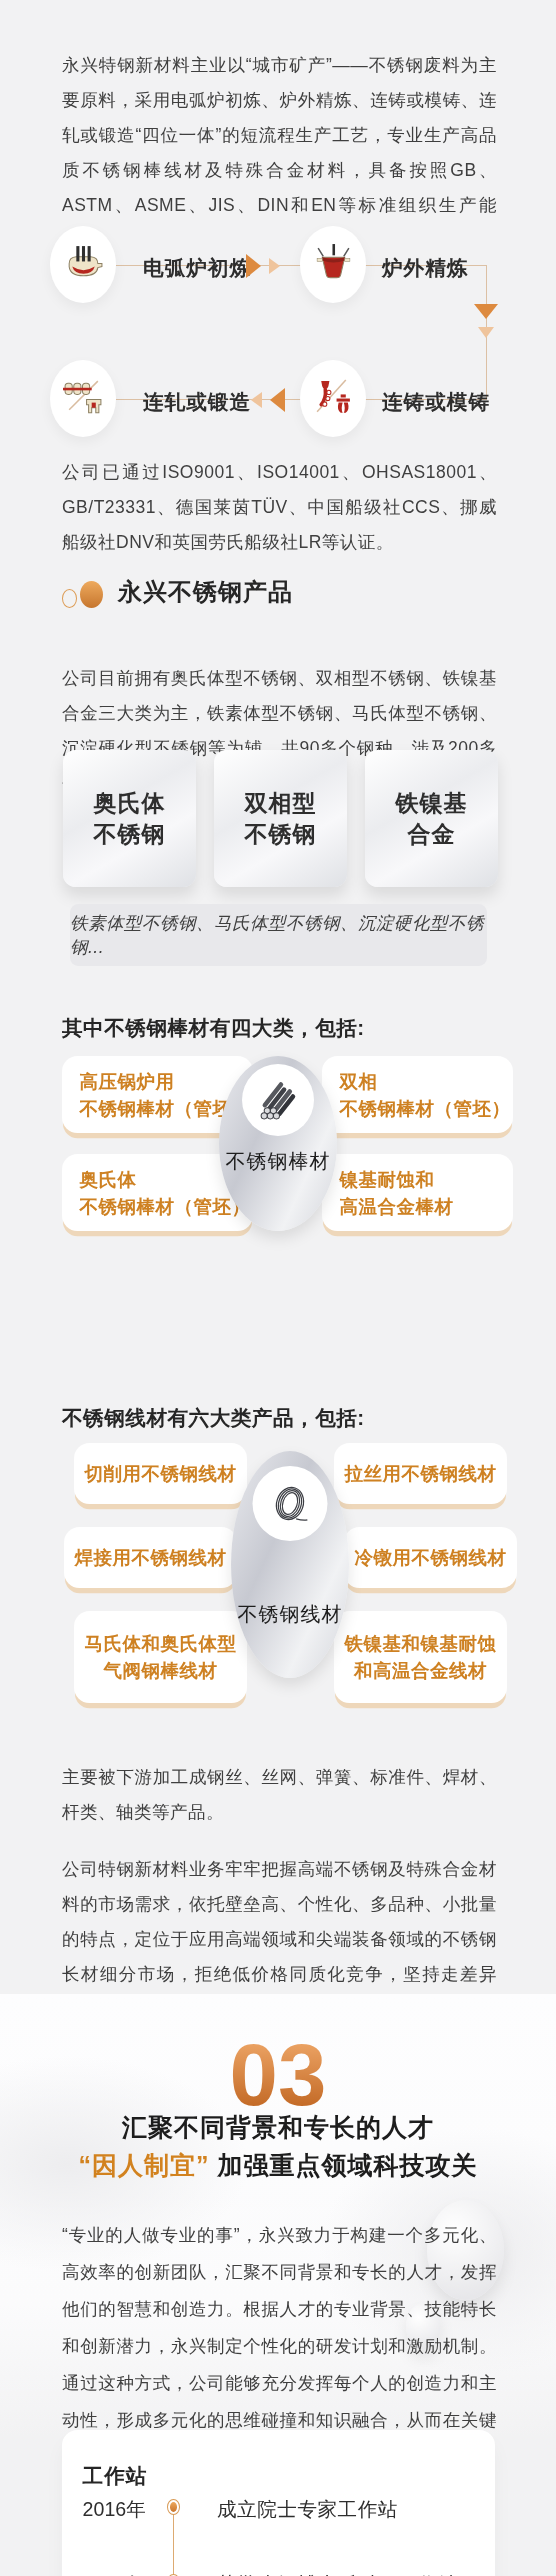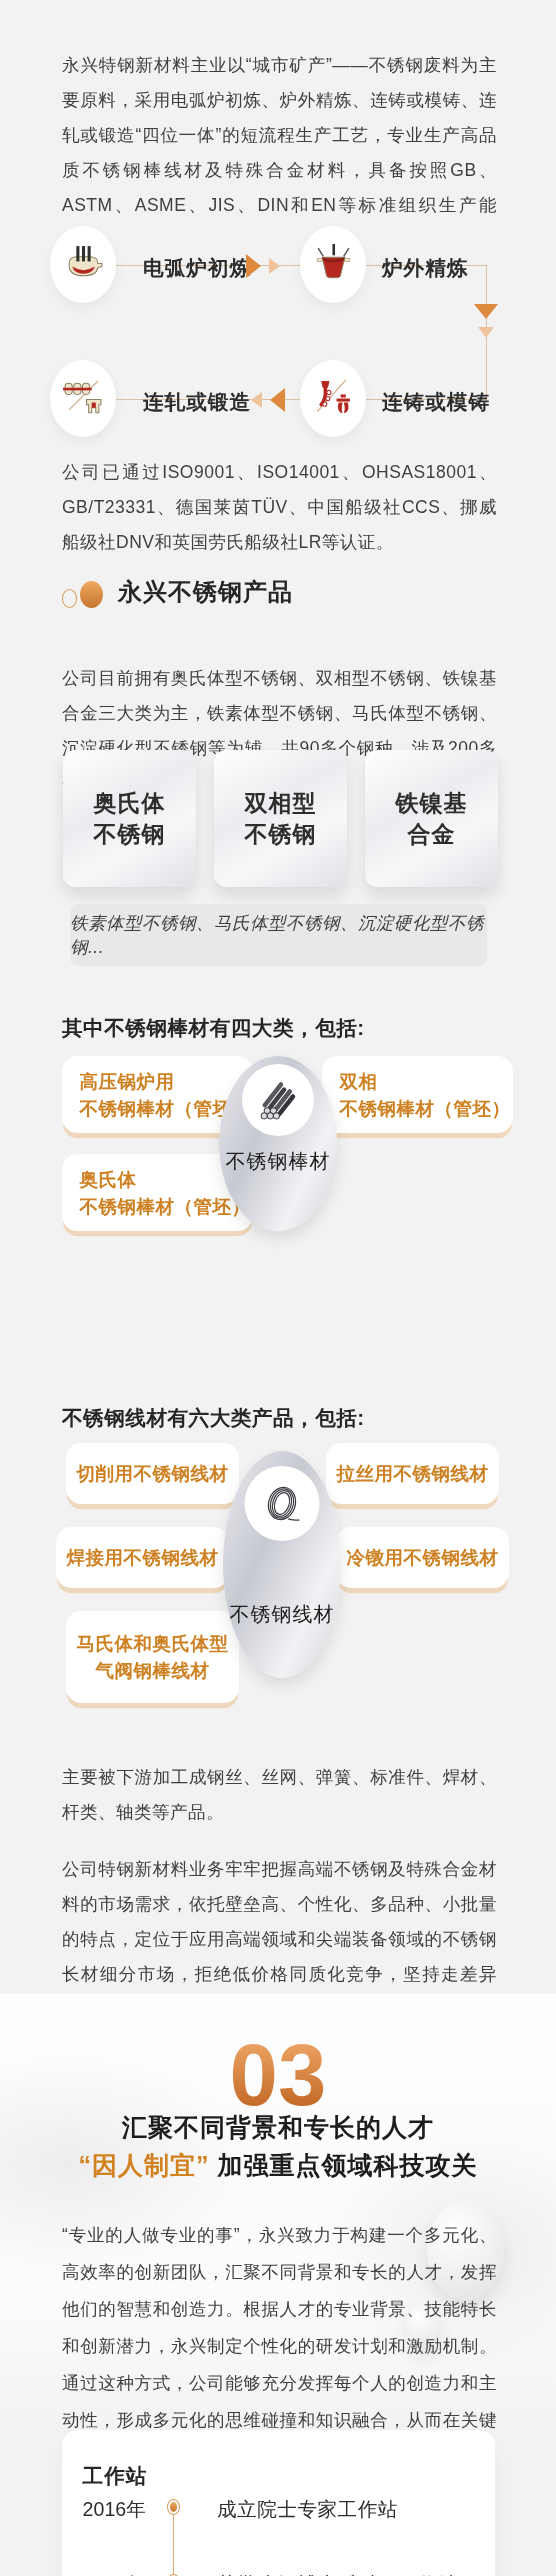--- a/index.html
+++ b/index.html
@@ -198,20 +198,24 @@
       <span>高压锅炉用</span>
       <span>不锈钢棒材（管坯）</span>
     </div>
     <div class="ocard pl" style="left:322px;top:0;width:173px;height:77px;">
       <span>双相</span>
       <span>不锈钢棒材（管坯）</span>
     </div>
     <div class="ocard pl" style="left:62px;top:98px;width:173px;height:77px;">
       <span>奥氏体</span>
       <span>不锈钢棒材（管坯）</span>
+    </div>
+    <div class="ocard pl" style="left:322px;top:98px;width:173px;height:77px;">
+      <span>镍基耐蚀和</span>
+      <span>高温合金棒材</span>
     </div>
     <div class="ellipse" style="left:219px;top:0;height:175px;">
       <div class="incircle" style="top:8.2px;width:72px;height:72px;">
         <svg width="47" height="47" viewBox="0 0 92 92">
           <g transform="rotate(-52 46 46)">
             <rect x="18" y="26" width="60" height="9" rx="4.5" fill="#56585e"></rect>
             <rect x="14" y="37" width="60" height="9" rx="4.5" fill="#3f4147"></rect>
             <rect x="18" y="48" width="60" height="9" rx="4.5" fill="#56585e"></rect>
             <rect x="22" y="59" width="52" height="9" rx="4.5" fill="#32343a"></rect>
           </g>
@@ -224,36 +228,40 @@
           </g>
         </svg>
       </div>
       <div class="elabel" style="top:92px;">不锈钢棒材</div>
     </div>
   </div>
 
 
   <div class="h-black" style="top:1404px;">不锈钢线材有六大类产品，包括:</div>
 
-  <div class="abs" style="left:4px;top:1443px;width:441px;height:268px;">
+  <div class="abs" style="left:12px;top:1443px;width:441px;height:268px;">
     <div class="ocard ctr" style="left:62px;top:0;width:173px;height:61px;">
       <span>切削用不锈钢线材</span>
     </div>
     <div class="ocard ctr" style="left:322px;top:0;width:173px;height:61px;">
       <span>拉丝用不锈钢线材</span>
     </div>
     <div class="ocard ctr" style="left:52px;top:84px;width:173px;height:61px;">
       <span>焊接用不锈钢线材</span>
     </div>
     <div class="ocard ctr" style="left:332px;top:84px;width:173px;height:61px;">
       <span>冷镦用不锈钢线材</span>
     </div>
     <div class="ocard ctr" style="left:62px;top:168px;width:173px;height:92px;">
       <span>马氏体和奥氏体型</span>
       <span>气阀钢棒线材</span>
+    </div>
+    <div class="ocard ctr" style="left:322px;top:168px;width:173px;height:92px;">
+      <span>铁镍基和镍基耐蚀</span>
+      <span>和高温合金线材</span>
     </div>
     <div class="ellipse" style="left:219px;top:7.7px;height:227px;">
       <div class="incircle" style="top:15.5px;width:75px;height:75px;">
         <svg width="49" height="49" viewBox="0 0 96 96">
           <g fill="none" stroke="#3c3e44" stroke-width="2.4">
             <ellipse cx="48" cy="48" rx="26" ry="32" transform="rotate(18 48 48)"></ellipse>
             <ellipse cx="48" cy="48" rx="22" ry="29" transform="rotate(18 48 48)"></ellipse>
             <ellipse cx="48" cy="48" rx="18" ry="26" transform="rotate(18 48 48)"></ellipse>
             <ellipse cx="48" cy="48" rx="14" ry="22" transform="rotate(18 48 48)"></ellipse>
             <path d="M60 78 q14 4 22 2"></path>

